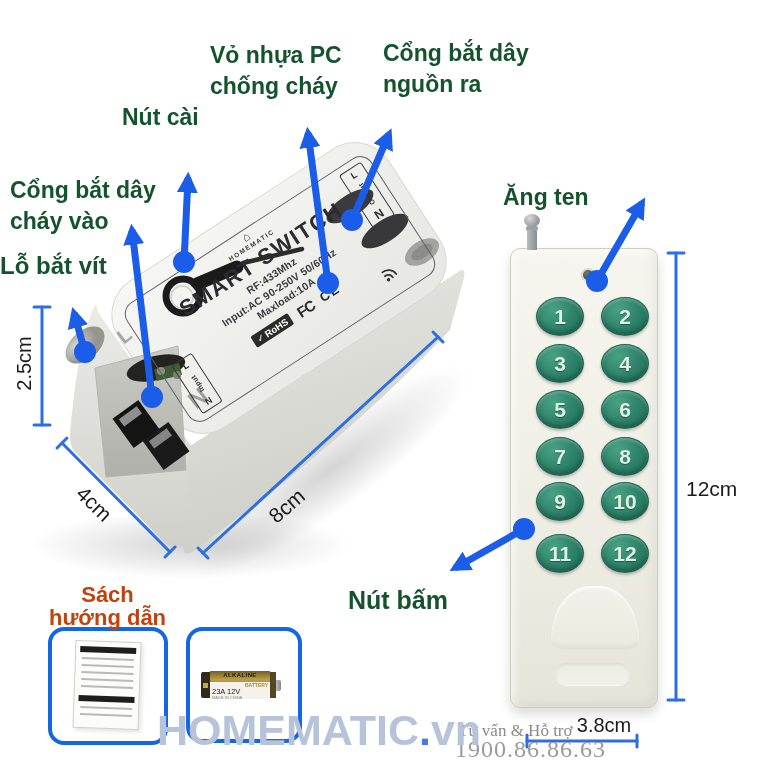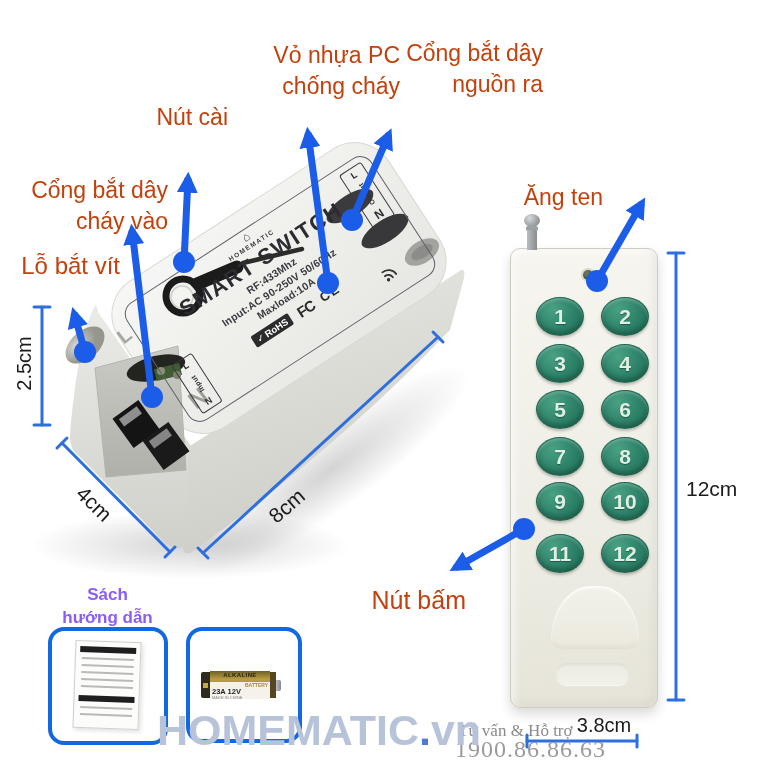--- a/index.html
+++ b/index.html
@@ -3,21 +3,21 @@
 <meta charset="utf-8">
 <style>
   html,body{margin:0;padding:0;background:#ffffff;width:760px;height:760px;overflow:hidden;
             font-family:"Liberation Sans","DejaVu Sans",sans-serif;}
   .stage{position:relative;width:760px;height:760px;background:#fff;}
   .layer{position:absolute;left:0;top:0;width:760px;height:760px;}
   #svg-arrows{pointer-events:none;z-index:30;}
   #svg-product{z-index:1;}
 
   
-  .callout{position:absolute;z-index:10;font-weight:normal;color:#c2410c;text-align:right;
+  .callout{position:absolute;z-index:10;font-weight:bold;color:#14532d;text-align:left;
            font-size:23px;line-height:31px;white-space:nowrap;}
   #lbl-shell   {left:210px;top:40px;width:190px;}
   #lbl-out     {left:383px;top:38px;width:160px;}
   #lbl-setup   {left:122px;top:102px;width:106px;}
   #lbl-in      {left:10px; top:175px;width:158px;}
   #lbl-screw   {left:0px;  top:250px;width:120px;font-size:24px;}
   #lbl-antenna {left:503px;top:182px;width:100px;}
   #lbl-led     {left:614px;top:165px;width:110px;}
   #lbl-push    {left:348px;top:585px;width:118px;font-size:25px;}
 
@@ -82,22 +82,22 @@
   #rc-arch{position:absolute;left:40px;top:337px;width:88px;height:62px;
            background:linear-gradient(180deg,#f2f1e9,#eceadf);
            border-radius:44px 44px 14px 14px / 58px 58px 10px 10px;
            box-shadow:inset 0 2px 3px rgba(255,255,255,.9), inset 0 -2px 4px rgba(0,0,0,.05),
                       0 1px 2px rgba(0,0,0,.04);}
   #rc-pill{position:absolute;left:45px;top:414px;width:73px;height:22px;border-radius:11px;
            background:linear-gradient(180deg,#edece3,#f2f1e9);
            box-shadow:inset 0 2px 3px rgba(0,0,0,.06), 0 1px 1px rgba(255,255,255,.8);}
 
   
-  .kit-label{position:absolute;z-index:10;font-size:17px;line-height:23px;font-weight:bold;
-             color:#8b5cf6;text-align:center;white-space:nowrap;}
+  .kit-label{position:absolute;z-index:10;font-size:22px;line-height:23px;font-weight:bold;
+             color:#c2410c;text-align:center;white-space:nowrap;}
   #lbl-manual {left:45px;top:583px;width:125px;}
   #lbl-battery{left:183px;top:601px;width:115px;}
   .kit-box{position:absolute;z-index:9;border:4px solid #1467e2;border-radius:16px;background:#fff;}
   #box-manual {left:48px;top:627px;width:112px;height:110px;}
   #box-battery{left:186px;top:627px;width:108px;height:108px;}
   #paper{position:absolute;left:22px;top:10px;width:64px;height:86px;background:#fcfcfb;
          border:1px solid #cfcfcc;transform:rotate(2deg);box-shadow:2px 2px 4px rgba(0,0,0,.12);}
   .p-bar{position:absolute;left:4px;right:4px;height:6px;background:#1e1e1e;}
   .p-line{position:absolute;left:6px;right:6px;height:1.5px;background:#b9b9b6;}
 
@@ -106,21 +106,21 @@
            display:flex;align-items:center;justify-content:center;}
   .bat-neg i{display:block;width:5px;height:5px;background:#c9a83f;}
   .bat-body{position:relative;width:60px;height:28px;
             background:linear-gradient(180deg,#6e5f24 0%,#b99f44 30%,#a38c38 55%,#6e5c22 100%);
             overflow:hidden;}
   .bat-brand{position:absolute;left:0;right:0;top:1px;text-align:center;font-size:6px;
              font-weight:bold;color:#2a2413;letter-spacing:.4px;}
   .bat-label{position:absolute;left:0;right:0;bottom:0;height:17px;background:#f4f2ea;
              padding:1px 2px 0 2px;box-sizing:border-box;}
   .bat-type{font-size:5px;font-weight:bold;color:#a8872c;text-align:right;line-height:5px;}
-  .bat-spec{font-size:7.5px;font-weight:bold;color:#1e1e1e;line-height:8px;}
+  .bat-spec{font-size:7.5px;font-weight:normal;color:#1e1e1e;line-height:8px;}
   .bat-origin{font-size:4px;color:#8a8a86;line-height:4px;}
   .bat-pos{width:6px;height:26px;background:#55481e;}
   .bat-nub{width:5px;height:11px;background:linear-gradient(90deg,#b9bdc0,#85898c);
            border-radius:0 2px 2px 0;}
 
   
   #watermark{position:absolute;z-index:20;left:157px;top:706px;font-size:43px;font-weight:bold;
              color:#b7c3d9;letter-spacing:0px;white-space:nowrap;}
   #watermark .wm-dot{color:#4a7bd8;}
   #support{position:absolute;z-index:10;left:458px;top:721px;font-size:17px;color:#8a8a8a;

